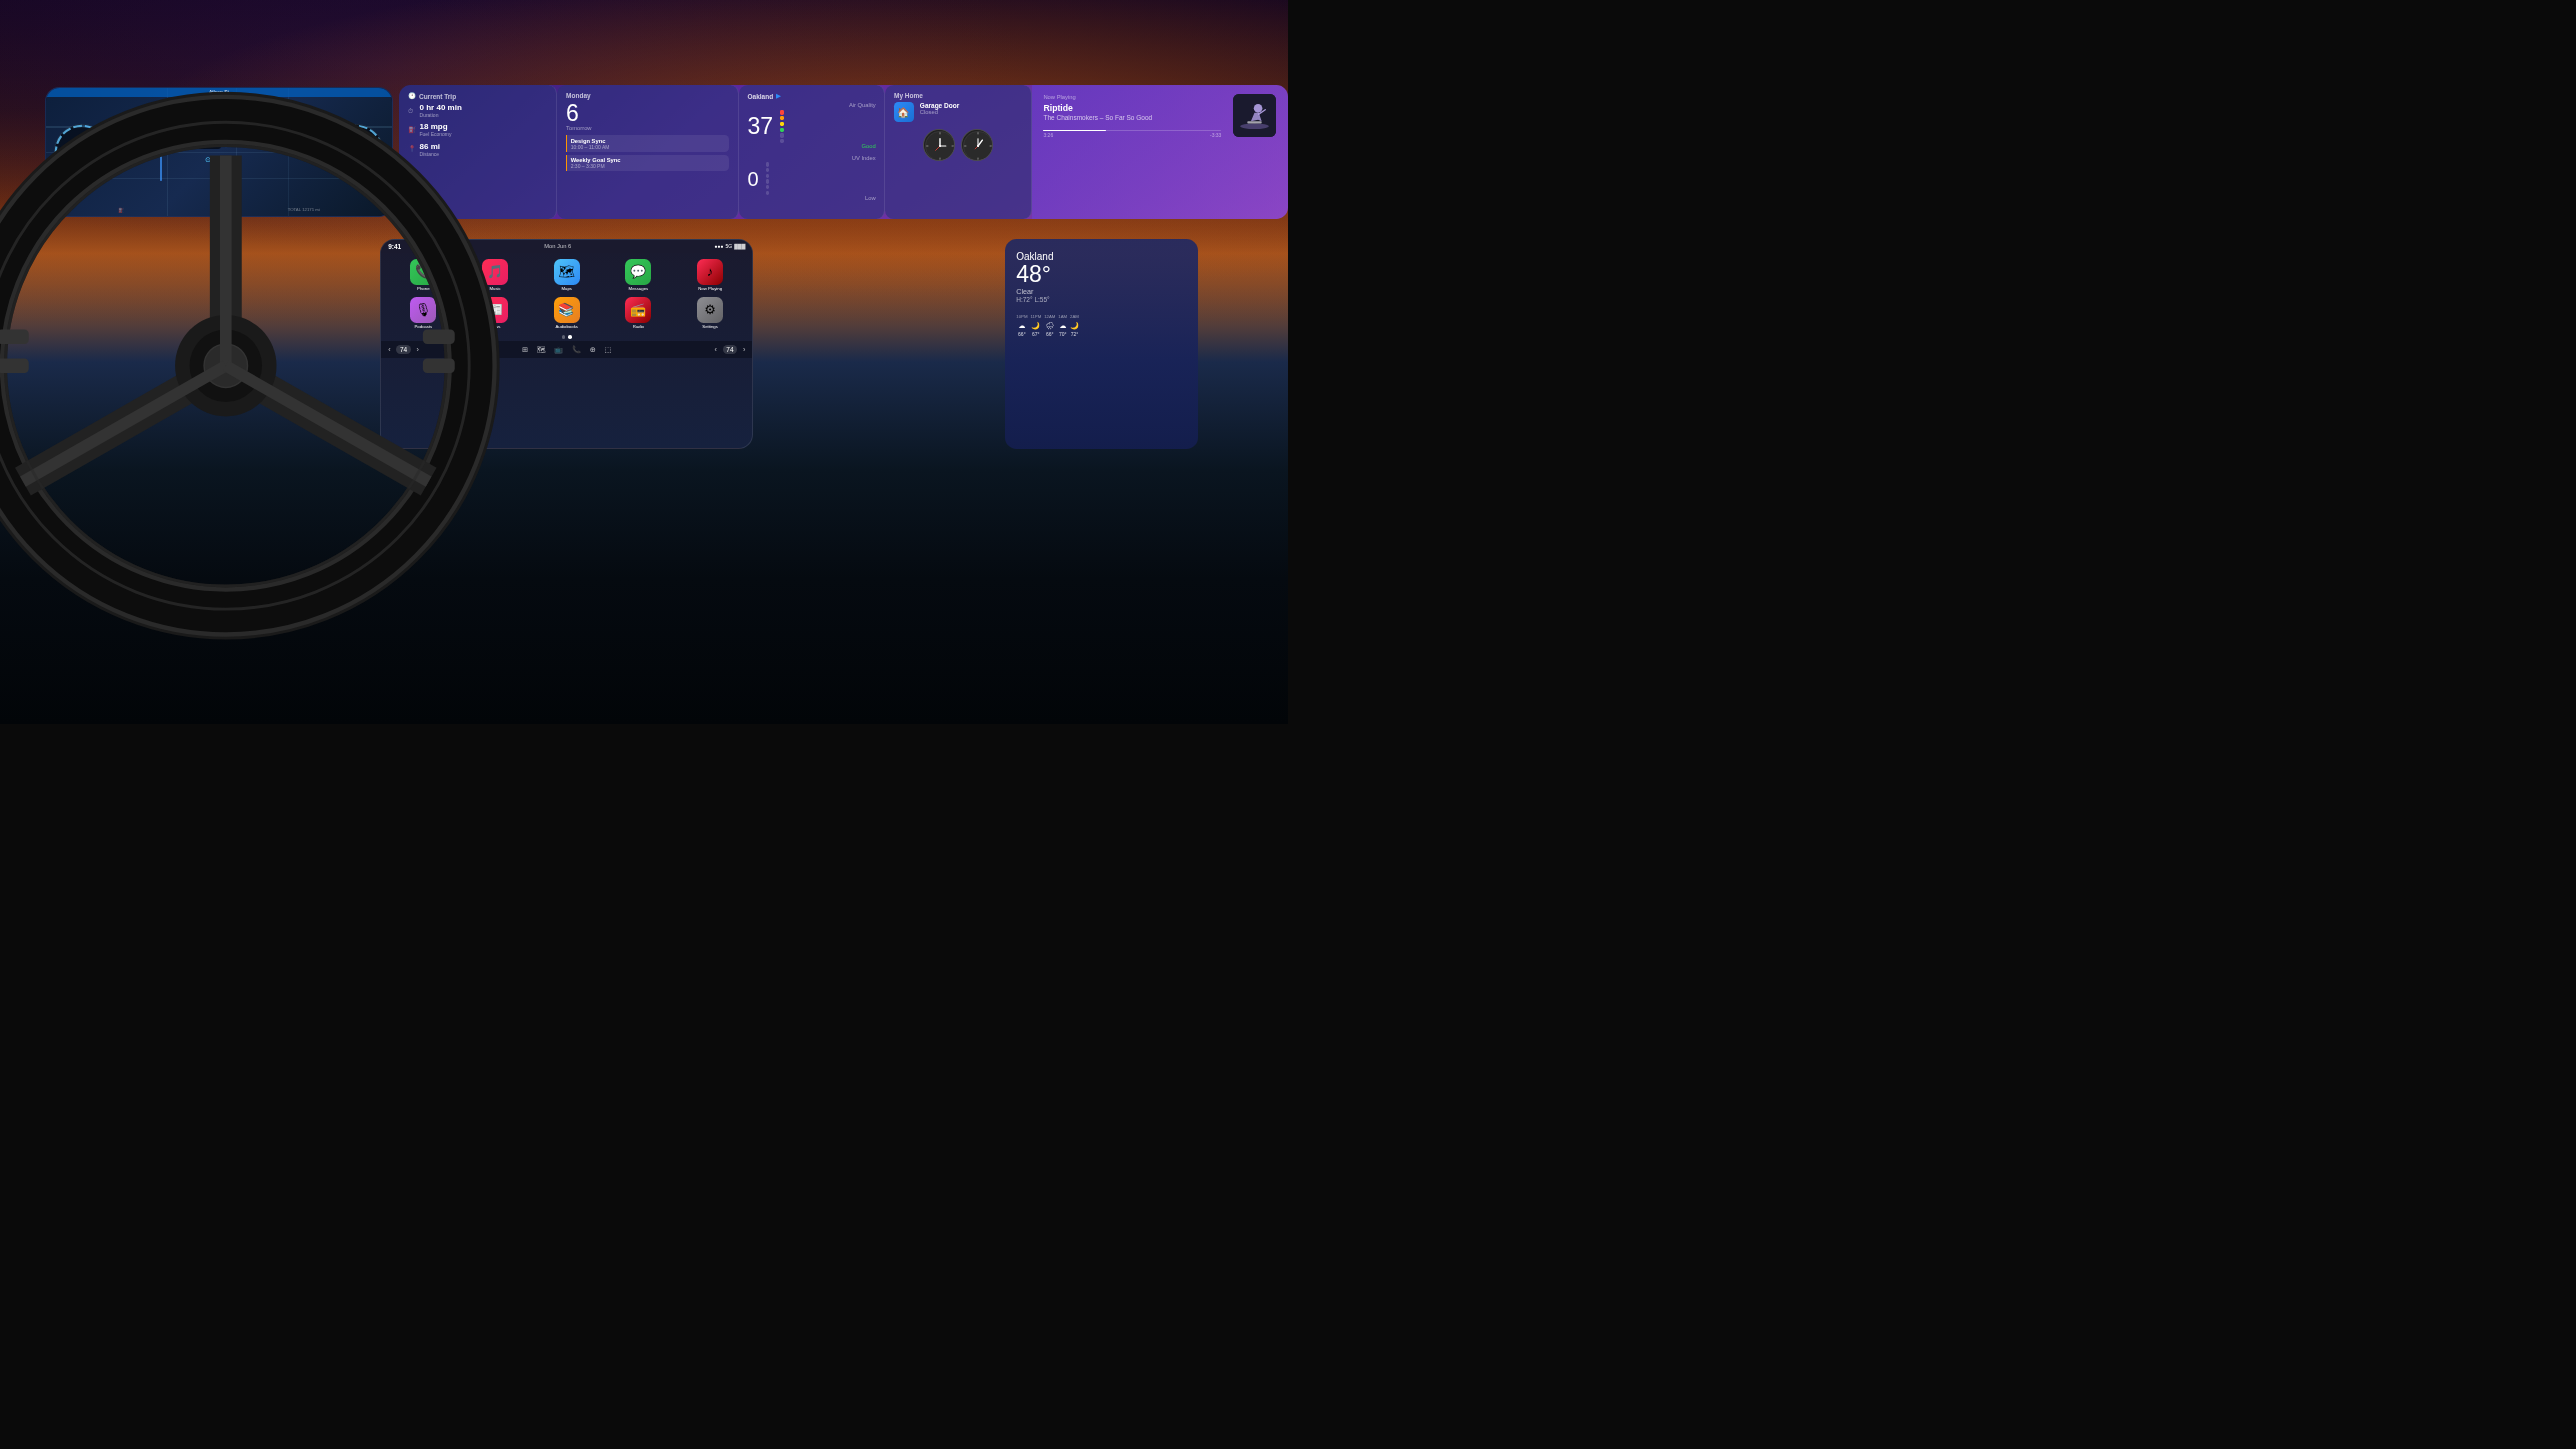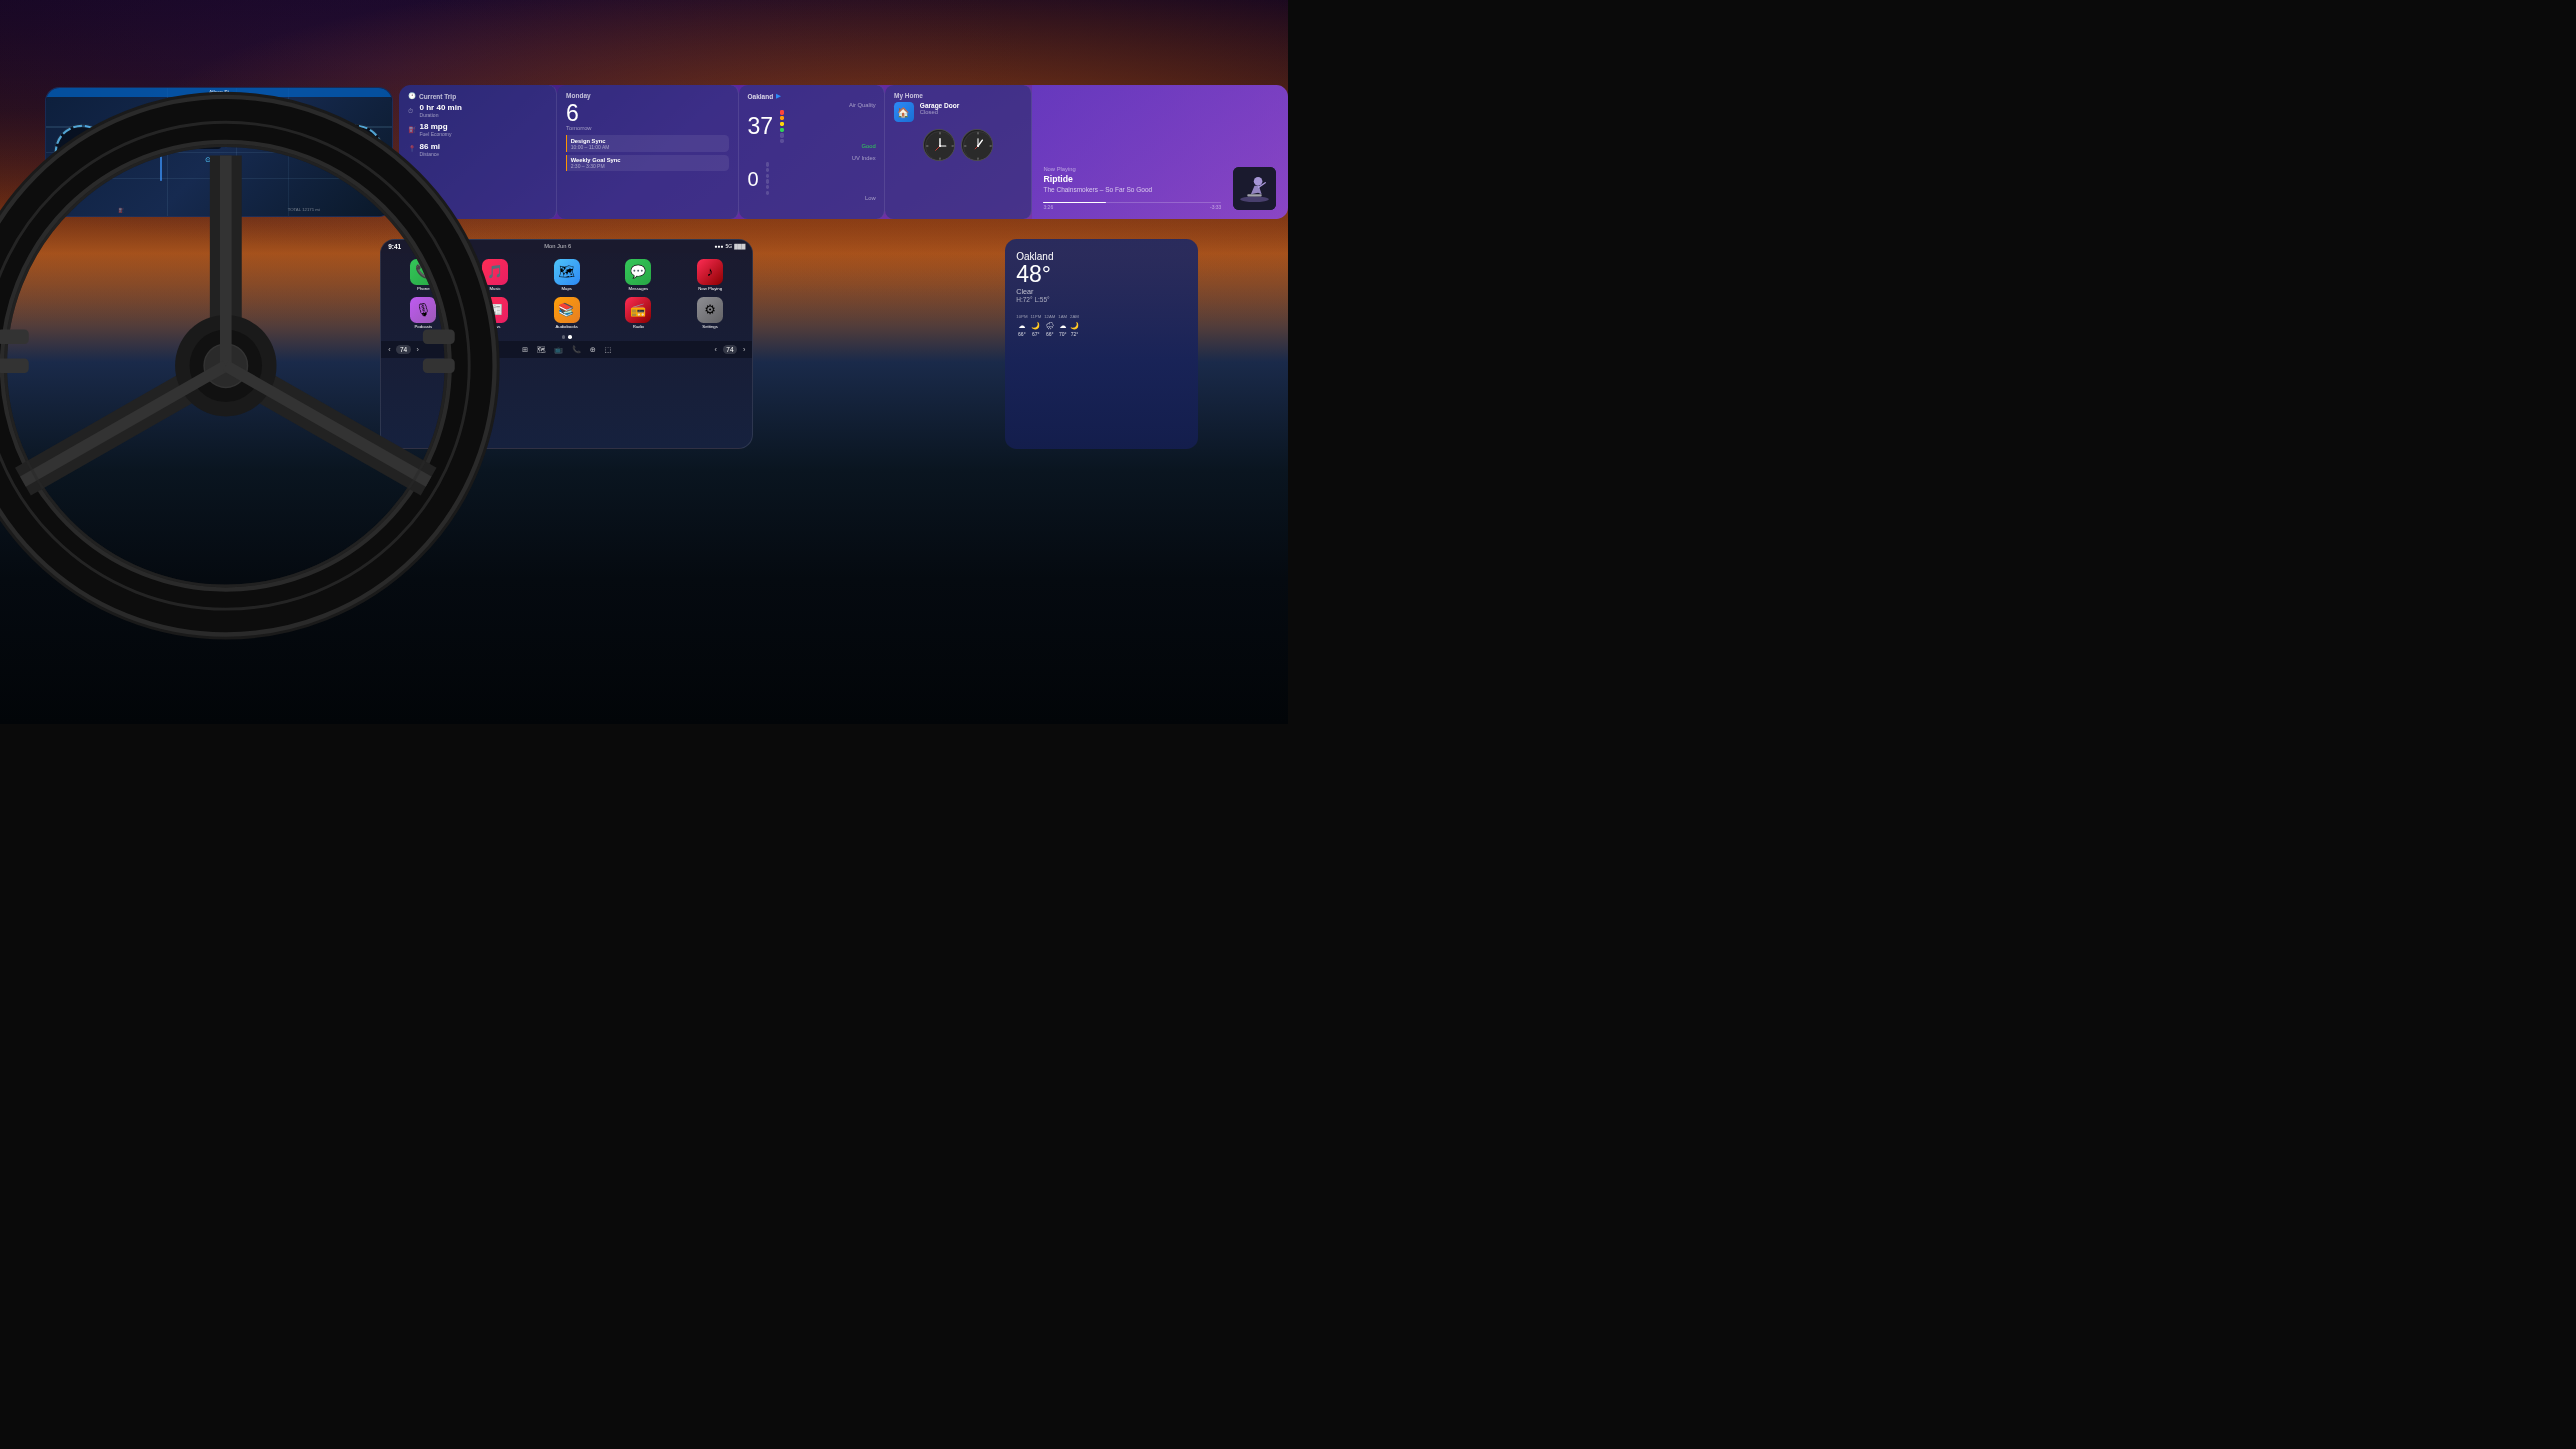--- a/index.html
+++ b/index.html
@@ -226,21 +226,21 @@
       border-radius: 50%;
       background: radial-gradient(circle, #2a2a2a, #1a1a1a);
       border: 1.4px solid rgba(255,255,255,0.2);
       position: relative;
       overflow: hidden;
     }
 
     
     .now-playing-panel {
       display: flex;
-      align-items: flex-end;
+      align-items: flex-start;
       gap: 12px;
       padding: 7.2px 11.6px;
       min-width: 217px;
       background: linear-gradient(135deg, rgba(100, 60, 200, 0.7), rgba(140, 80, 220, 0.5));
     }
 
     .now-playing-info {
       flex: 1;
     }
 

